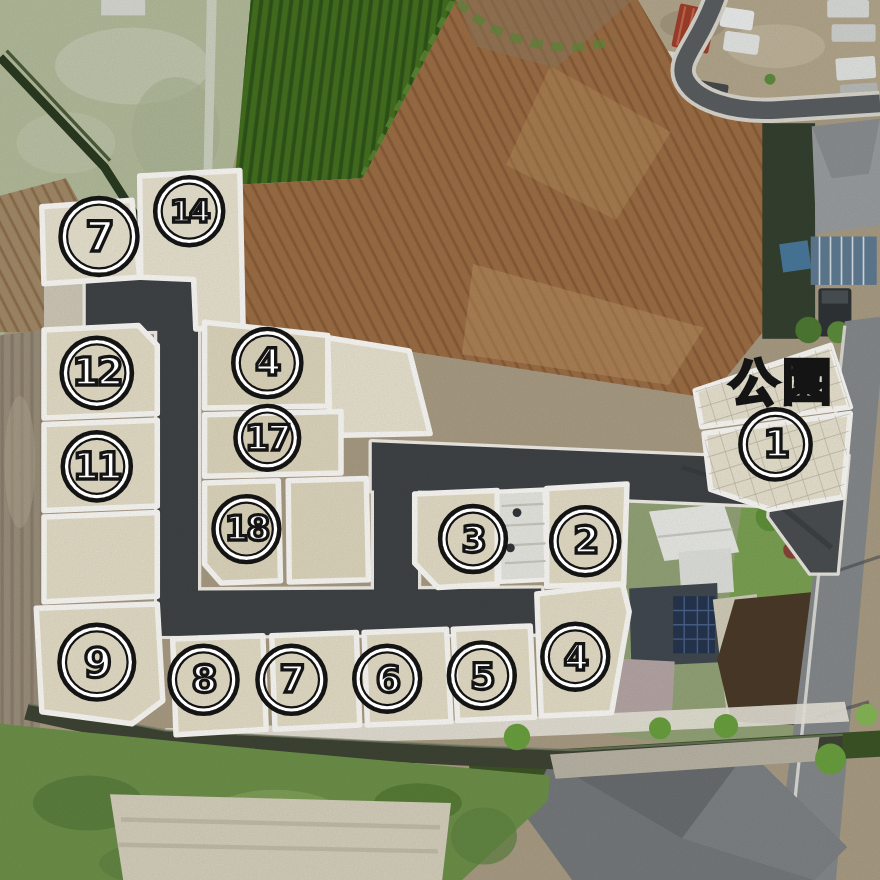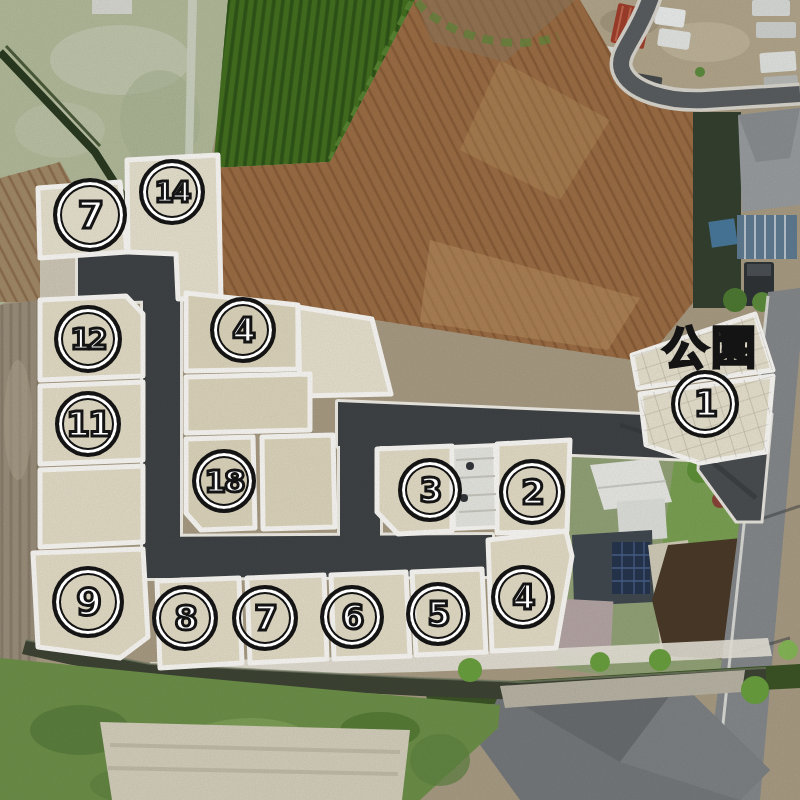--- a/index.html
+++ b/index.html
@@ -242,18 +242,19 @@
 <div class="marker" style="left: 705px; top: 404px; width: 68px; height: 68px; font-size: 35px;">1</div>
     <div class="marker" style="left: 532px; top: 492px; width: 66px; height: 66px; font-size: 34px;">2</div>
     <div class="marker" style="left: 430px; top: 490px; width: 64px; height: 64px; font-size: 33px;">3</div>
     <div class="marker" style="left: 523px; top: 597px; width: 64px; height: 64px; font-size: 33px;">4</div>
     <div class="marker" style="left: 438px; top: 614px; width: 64px; height: 64px; font-size: 33px;">5</div>
     <div class="marker" style="left: 352px; top: 617px; width: 64px; height: 64px; font-size: 33px;">6</div>
     <div class="marker" style="left: 265px; top: 618px; width: 66px; height: 66px; font-size: 34px;">7</div>
     <div class="marker" style="left: 185px; top: 618px; width: 66px; height: 66px; font-size: 34px;">8</div>
     <div class="marker" style="left: 88px; top: 602px; width: 72px; height: 72px; font-size: 37px;">9</div>
     <div class="marker" style="left: 88px; top: 424px; width: 66px; height: 66px; font-size: 34px;">11</div>
-    <div class="marker" style="left: 88px; top: 339px; width: 68px; height: 68px; font-size: 28px;">12</div>
+    <div class="marker" style="left: 88px; top: 339px; width: 68px; height: 68px; font-size: 35px;">12</div>
     <div class="marker" style="left: 90px; top: 215px; width: 74px; height: 74px; font-size: 38px;">7</div>
     <div class="marker" style="left: 172px; top: 192px; width: 66px; height: 66px; font-size: 28px; text-align: center;">14</div>
     <div class="marker" style="left: 243px; top: 330px; width: 66px; height: 66px; font-size: 34px;">4</div>
+    <div class="marker" style="left: 243px; top: 398px; width: 62px; height: 62px; font-size: 32px;">17</div>
     <div class="marker" style="left: 224px; top: 481px; width: 64px; height: 64px; font-size: 31px;">18</div>
   </div>
 
 </body></html>

